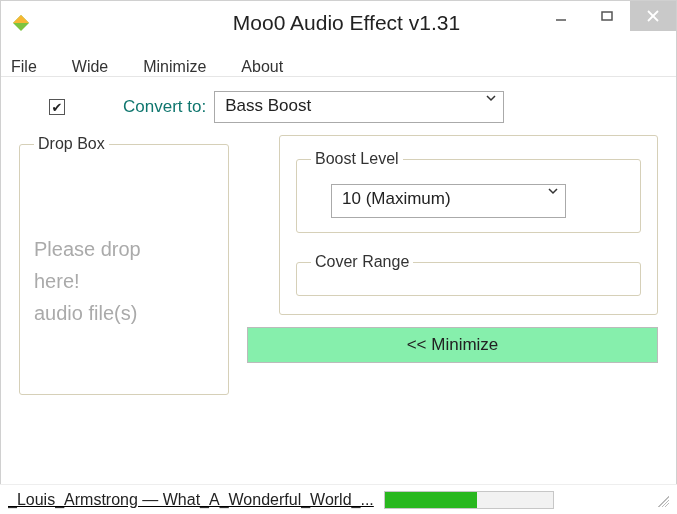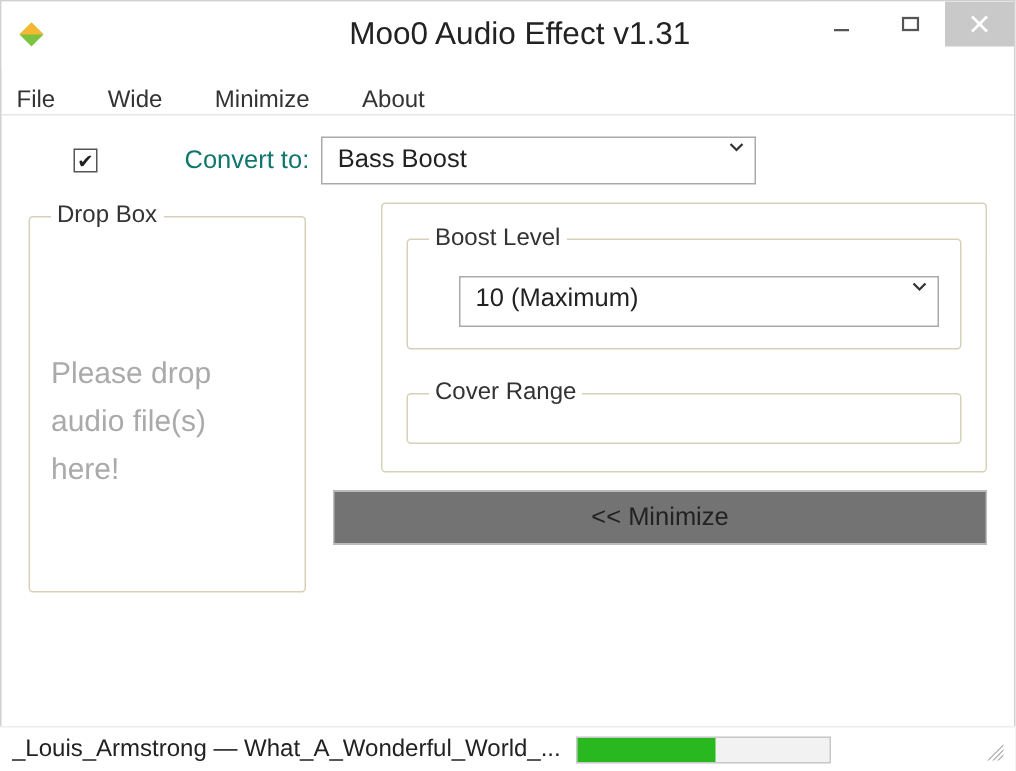--- a/index.html
+++ b/index.html
@@ -158,46 +158,47 @@
   .settings-box {
     border: 1px solid #d6d0b8;
     border-radius: 3px;
     padding: 14px 16px 18px 16px;
     display: flex;
     flex-direction: column;
     gap: 20px;
     margin-left: 32px;
   }
   .inner-select {
-    width: 320px;
+    width: 235px;
     height: 34px;
     margin-left: 20px;
     margin-top: 6px;
   }
   .minimize-btn {
     height: 36px;
     border: 1px solid #bbb;
-    background: #737373;
+    background: #86efac;
     display: flex;
     align-items: center;
     justify-content: center;
     font-size: 17px;
     color: #222;
     cursor: default;
   }
   .statusbar {
     position: absolute;
     left: 0; right: 0; bottom: 0;
     height: 30px;
     display: flex;
     align-items: center;
     padding: 0 8px;
     gap: 10px;
     background: #fff;
     border-top: 1px solid #eee;
+    text-decoration: underline;
   }
   .statusbar .status-text {
     font-size: 16px;
     color: #222;
     white-space: nowrap;
     overflow: hidden;
     text-overflow: ellipsis;
     max-width: 450px;
   }
   .progress {
@@ -277,22 +278,22 @@
       </span>
     </div>
   </div>
 
   <div class="main-row">
 
     <fieldset class="dropbox">
       <legend>Drop Box</legend>
       <div class="hint">
         <div>Please drop</div>
+        <div>here!</div>
         <div>audio file(s)</div>
-        <div>here!</div>
       </div>
     </fieldset>
 
     <div class="right-col">
       <div class="settings-box">
 
         <fieldset>
           <legend>Boost Level</legend>
           <div class="select-wrap inner-select">
             <span class="value">10 (Maximum)</span>

